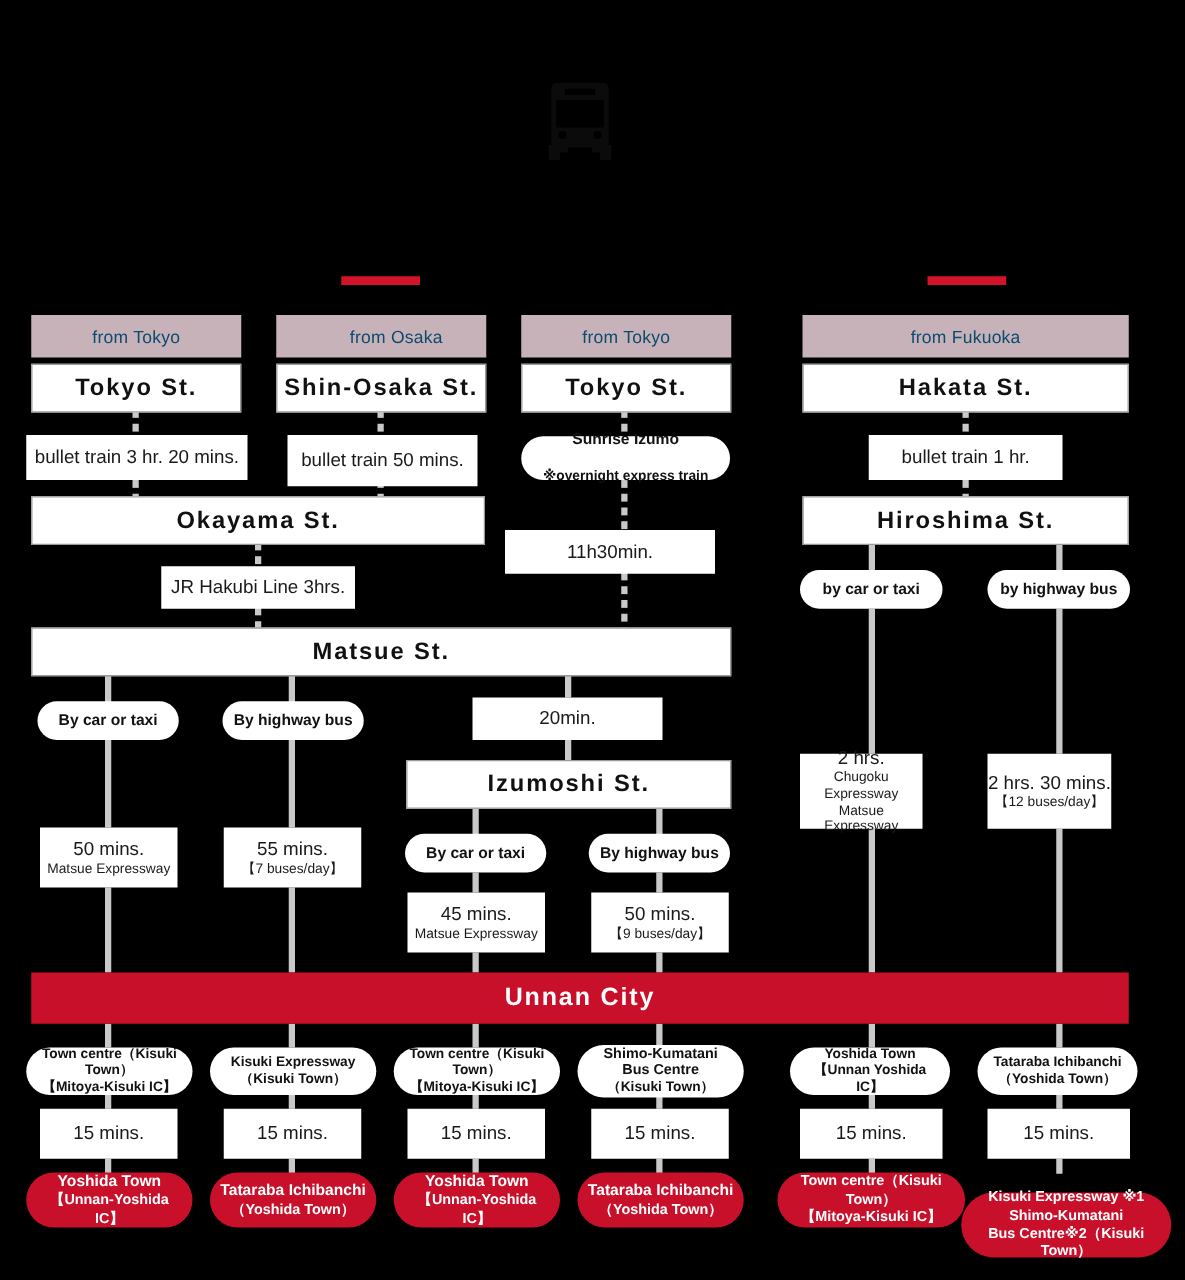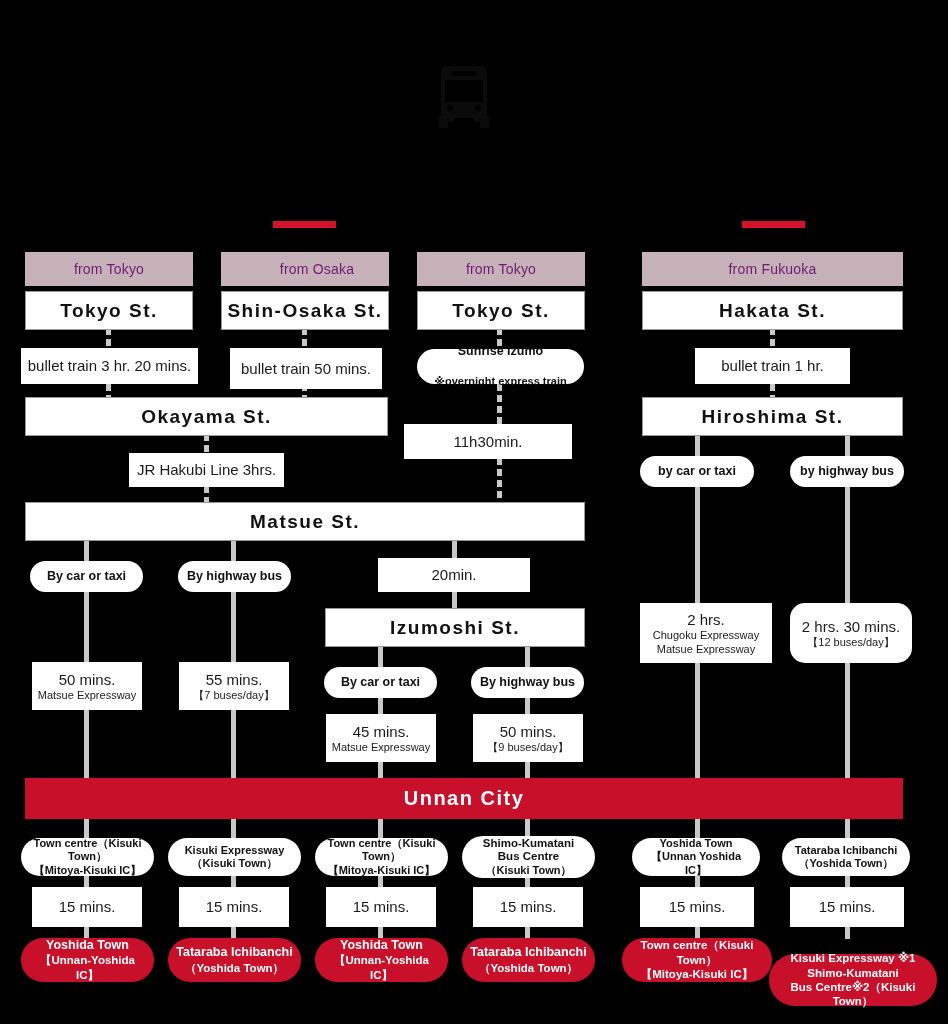--- a/index.html
+++ b/index.html
@@ -34,21 +34,21 @@
     position: absolute;
     height: 7px;
     background: #D31329;
     z-index: 3;
   }
 
   
   .origin-head {
     position: absolute;
     background: #C6B2B8;
-    color: #701a75;
+    color: #0c4a6e;
     font-size: 14px;
     display: flex; align-items: center; justify-content: center;
     z-index: 3;
     letter-spacing: .2px;
   }
 
   
   .station {
     position: absolute;
     background: #FFFFFF;
@@ -292,26 +292,26 @@
     <span class="sub">【7 buses/day】</span>
   </div>
 
   <div class="pill" style="left:324px; top:667px; width:113px; height:31px;">
     <span>By car or taxi</span>
   </div>
   <div class="pill" style="left:471px; top:667px; width:113px; height:31px;">
     <span>By highway bus</span>
   </div>
 
-  <div class="leg" style="left:640px; top:603px; width:132px; height:60px;">
+  <div class="leg" style="left:640px; top:603px; width:98px; height:60px;">
     <span>2 hrs.</span>
     <span class="sub">Chugoku Expressway</span>
     <span class="sub">Matsue Expressway</span>
   </div>
-  <div class="leg" style="left:790px; top:603px; width:122px; height:60px;border-radius:15px;">
+  <div class="leg" style="left:790px; top:603px; width:99px; height:60px;">
     <span>2 hrs. 30 mins.</span>
     <span class="sub">【12 buses/day】</span>
   </div>
 
   <div class="leg" style="left:326px; top:714px; width:110px; height:48px;">
     <span>45 mins.</span>
     <span class="sub">Matsue Expressway</span>
   </div>
   <div class="leg" style="left:473px; top:714px; width:110px; height:48px;">
     <span>50 mins.</span>

